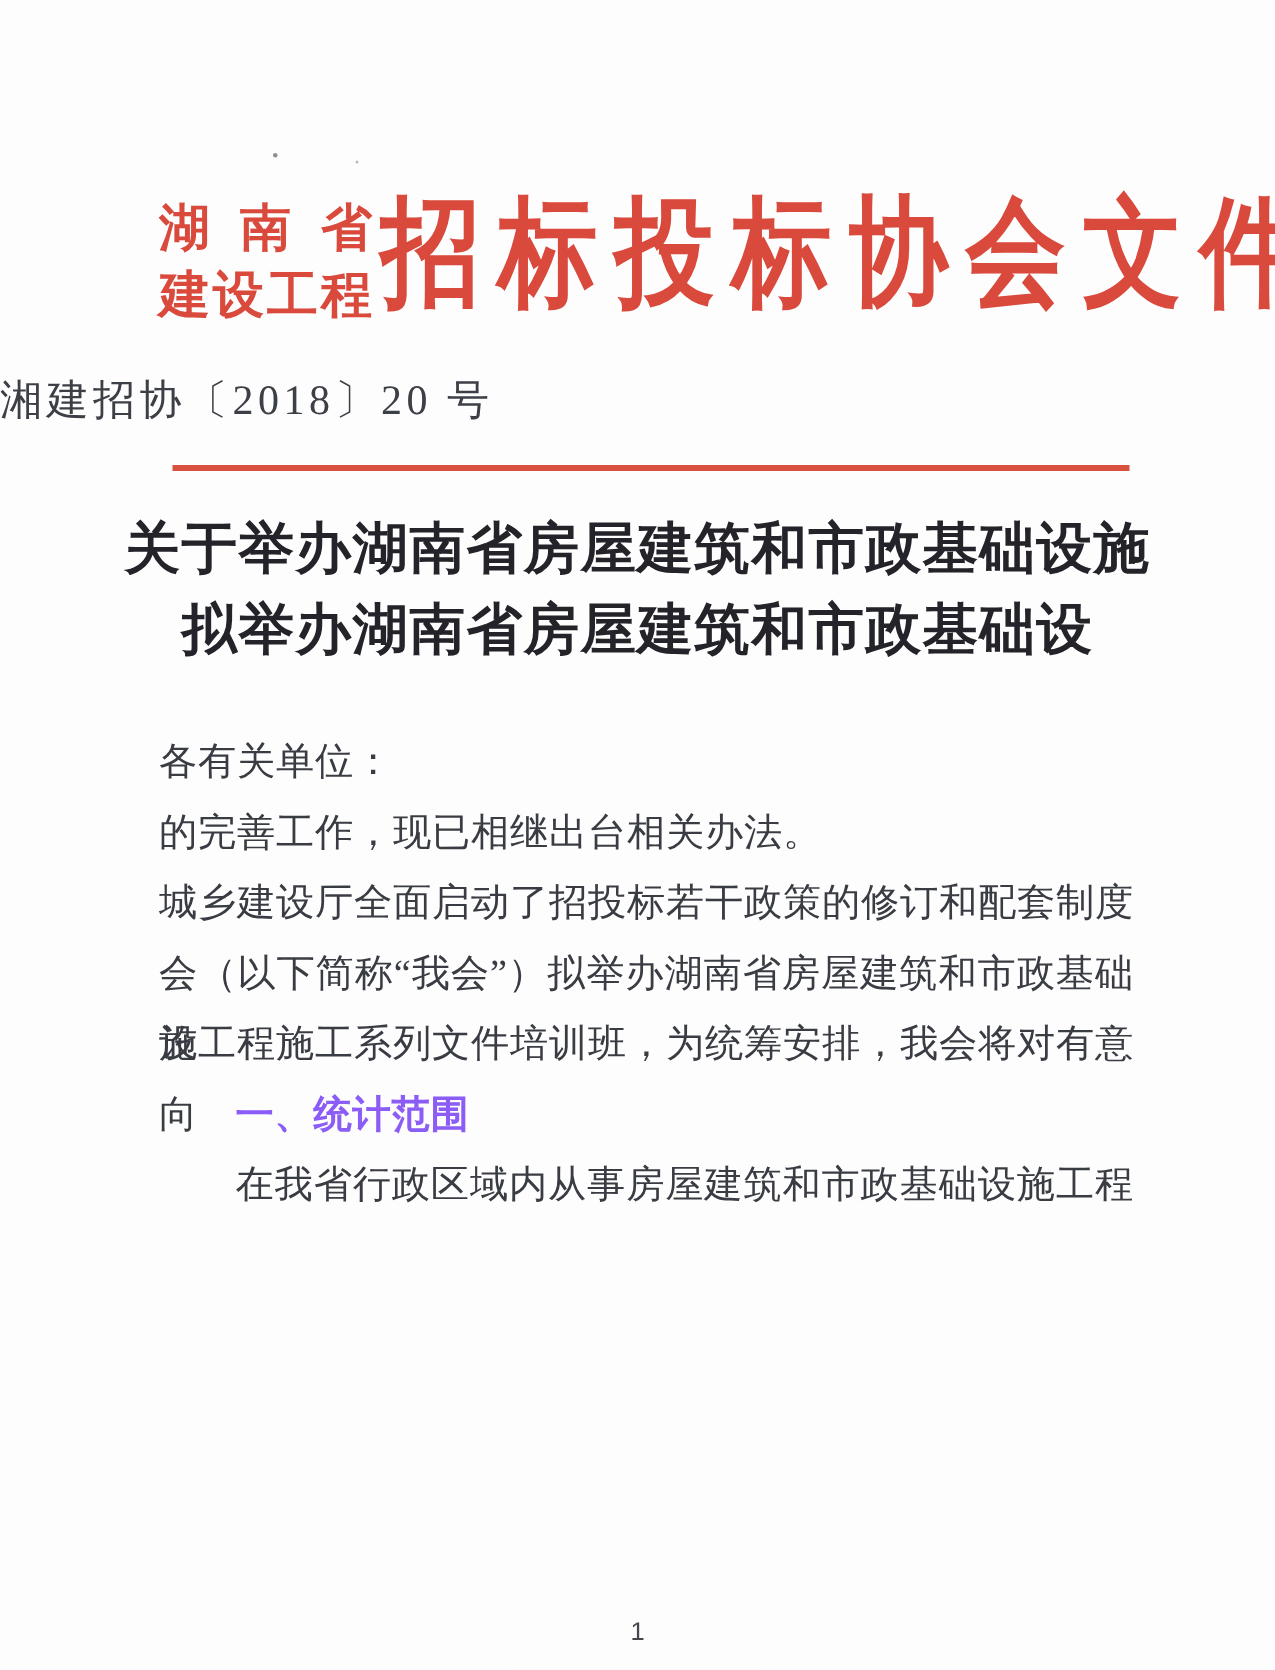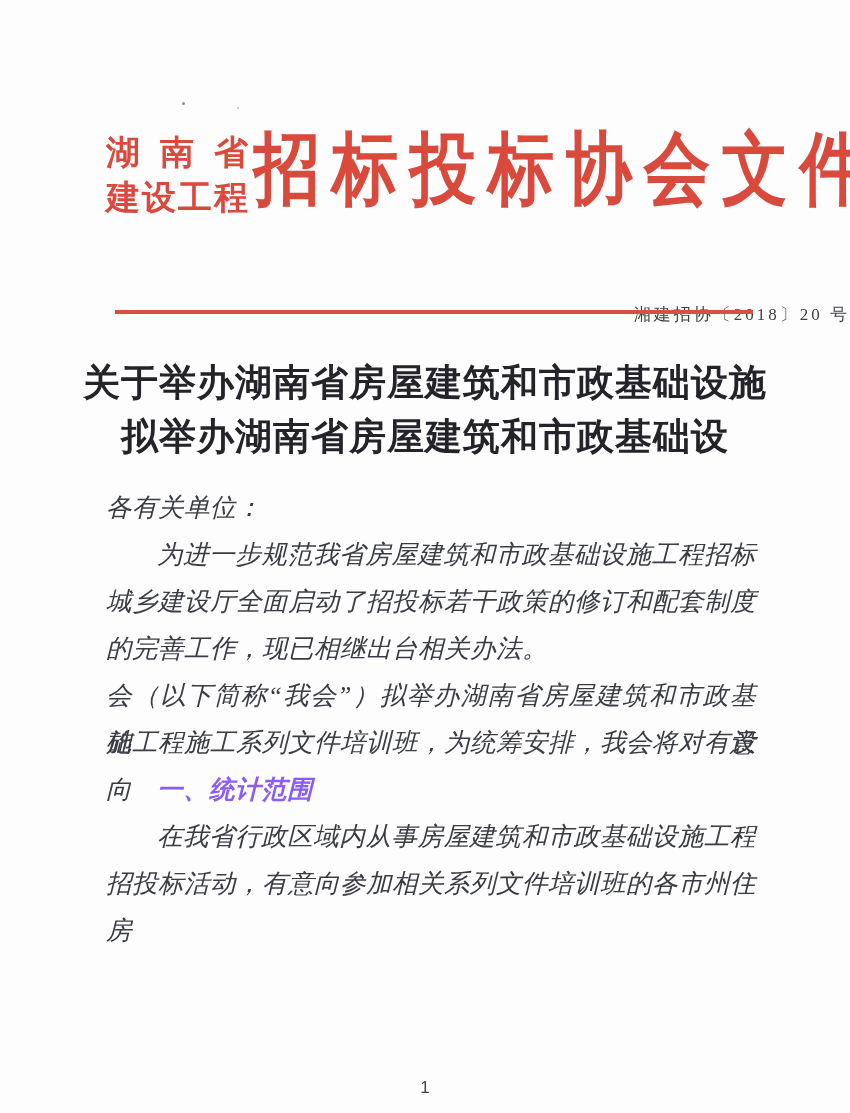--- a/index.html
+++ b/index.html
@@ -27,49 +27,47 @@
   .assoc-title {
     position: absolute; left: 248px; top: 110px; width: 534px; height: 118px;
     display: flex; justify-content: space-between; align-items: center;
     font-weight: bold; font-size: 78px;
   }
   .assoc-title span { display: inline-block; transform: scale(0.85, 1.02); }
 
   
   .doc-number {
     position: absolute; top: 252px; left: 0; width: 100%;
-    text-align: right;
-    font-size: 17px; line-height: 32px; letter-spacing: 3px;
+    text-align: left;
+    font-size: 28px; line-height: 32px; letter-spacing: 3px;
     color: #3d3f46;
-    margin-top: 47px;
   }
 
   
   .red-divider {
     position: absolute; left: 115px; top: 310px;
     width: 638px; height: 4px;
   }
 
   
   .doc-title {
     position: absolute; top: 340px; left: 0; width: 100%;
     text-align: center;
     font-size: 37px; font-weight: bold; line-height: 54px;
-    color: #232329; letter-spacing: 1px; margin-top: 16px;
+    color: #232329; letter-spacing: 1px;
   }
 
   
   .body-block {
     position: absolute; left: 106px; top: 484px; width: 650px;
     font-size: 25.5px; color: #3a3c44;
   }
   .line {
     height: 47px; line-height: 47px;
     letter-spacing: 0.5px;
-    font-style: italic;
   }
   .line.first { text-indent: 2em; text-align: justify; text-align-last: justify; }
   .line.mid   { text-align: justify; text-align-last: justify; }
   .line.plain, .line.end { text-align: left; }
   .line.heading { text-indent: 2em; font-weight: bold; color: #8b5cf6; }
 
   
   .page-number {
     position: absolute; top: 1078px; left: 0; width: 100%;
     text-align: center;
@@ -118,25 +116,23 @@
 
   <div class="red-divider" style="background: rgb(216, 81, 63);"></div>
 
   <div class="doc-title">
     <div>关于举办湖南省房屋建筑和市政基础设施</div>
     <div>拟举办湖南省房屋建筑和市政基础设</div>
   </div>
 
   <div class="body-block" id="body-lines">
       <div class="line plain">各有关单位：</div>
-      <div class="line first">为进一步规范我省房屋建筑和市政基础设施工程招标</div>
+      <div class="line end">的完善工作，现已相继出台相关办法。</div>
       <div class="line mid">城乡建设厅全面启动了招投标若干政策的修订和配套制度</div>
-      <div class="line end">的完善工作，现已相继出台相关办法。</div>
       <div class="line mid">会（以下简称“我会”）拟举办湖南省房屋建筑和市政基础设</div>
       <div class="line mid">施工程施工系列文件培训班，为统筹安排，我会将对有意向</div>
       <div class="line heading">一、统计范围</div>
       <div class="line first">在我省行政区域内从事房屋建筑和市政基础设施工程</div>
-      <div class="line mid">招投标活动，有意向参加相关系列文件培训班的各市州住房</div>
     </div>
 
   <div class="page-number">1</div>
 
 </div>
 
 </body></html>

